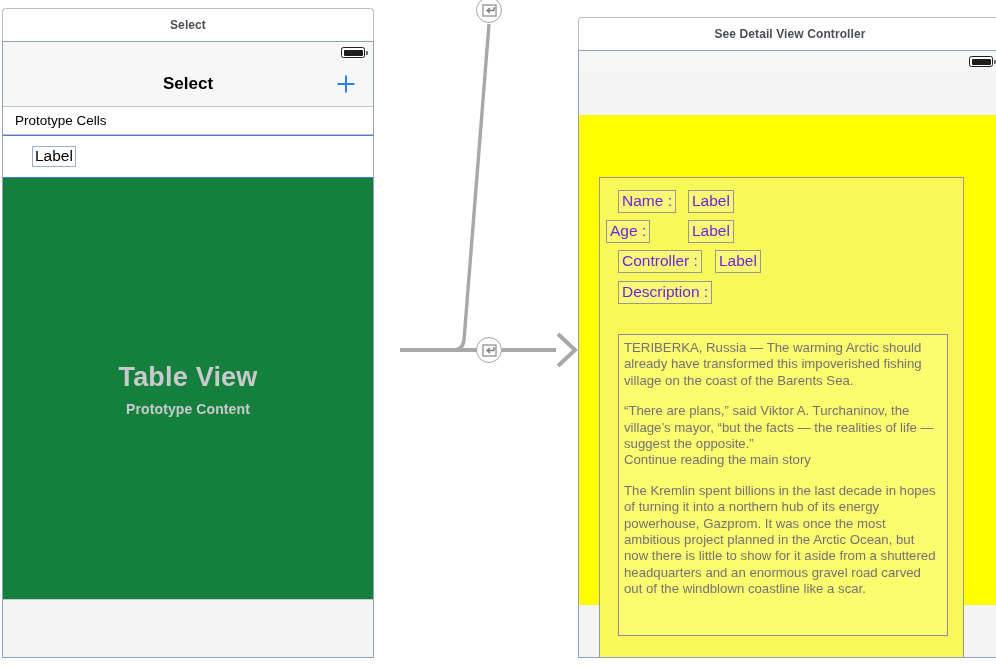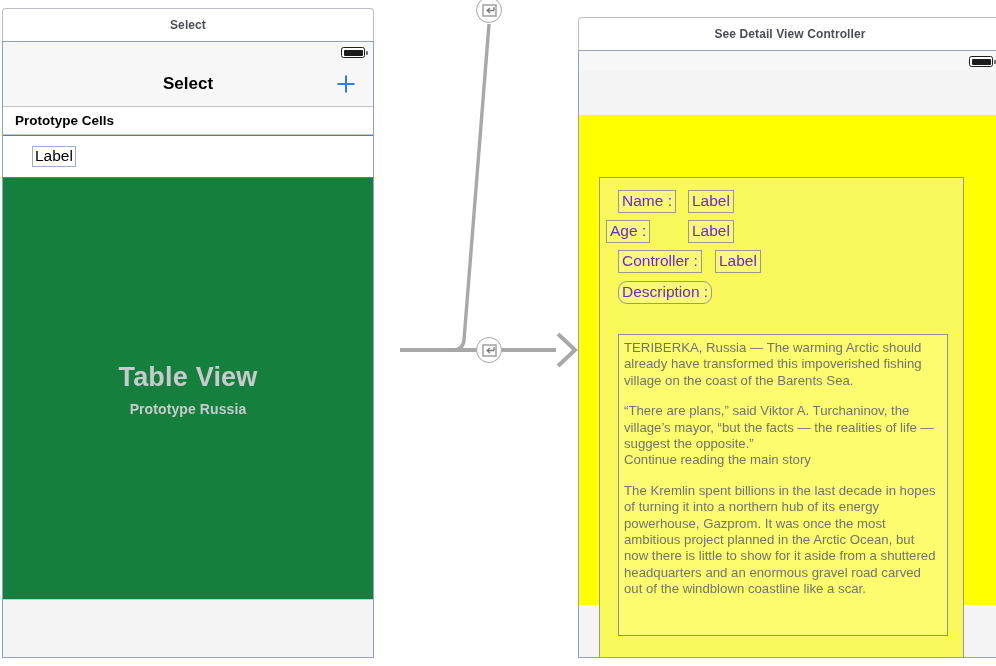--- a/index.html
+++ b/index.html
@@ -123,21 +123,21 @@
     left: 0; right: 0;
     top: 65px;
     height: 27px;
     background: #ffffff;
     border-bottom: 1px solid #c4c4c6;
     display: flex;
     align-items: center;
   }
   .section-header span {
     font-size: 13.5px;
-    font-weight: bold;
+    font-weight: normal;
     color: #000000;
     padding-left: 12px;
   }
 
   .proto-cell {
     position: absolute;
     left: -1px; right: -1px;
     top: 93px;
     height: 43px;
     box-sizing: border-box;
@@ -316,21 +316,21 @@
     <div class="section-header">
       <span>Prototype Cells</span>
     </div>
 
     <div class="proto-cell">
       <span class="cell-label">Label</span>
     </div>
 
     <div class="table-placeholder">
       <div class="tp-title">Table View</div>
-      <div class="tp-sub">Prototype Russia</div>
+      <div class="tp-sub">Prototype Content</div>
     </div>
 
     <div class="bottom-bar"></div>
   </div>
 </div>
 
 <div class="scene" id="right-scene">
 
   <div class="scene-titlebar">
     <span class="scene-title">See Detail View Controller</span>
@@ -348,21 +348,21 @@
 
         <span class="ib-field" style="left:18px;  top:12px;">Name :</span>
         <span class="ib-field" style="left:88px;  top:12px;">Label</span>
 
         <span class="ib-field" style="left:6px;  top:42px;">Age :</span>
         <span class="ib-field" style="left:88px;  top:42px;">Label</span>
 
         <span class="ib-field" style="left:18px;  top:72px;">Controller :</span>
         <span class="ib-field" style="left:115px; top:72px;">Label</span>
 
-        <span class="ib-field" style="left:18px;  top:103px;border-radius:9px;">Description :</span>
+        <span class="ib-field" style="left:18px;  top:103px;">Description :</span>
 
         <div class="desc-box">
           <p>TERIBERKA, Russia — The warming Arctic should already have transformed this impoverished fishing village on the coast of the Barents Sea.</p>
           <p style="white-space:pre-line;">“There are plans,” said Viktor A. Turchaninov, the village’s mayor, “but the facts — the realities of life — suggest the opposite.”
 Continue reading the main story</p>
           <p>The Kremlin spent billions in the last decade in hopes of turning it into a northern hub of its energy powerhouse, Gazprom. It was once the most ambitious project planned in the Arctic Ocean, but now there is little to show for it aside from a shuttered headquarters and an enormous gravel road carved out of the windblown coastline like a scar.</p>
         </div>
 
       </div>
     </div>

